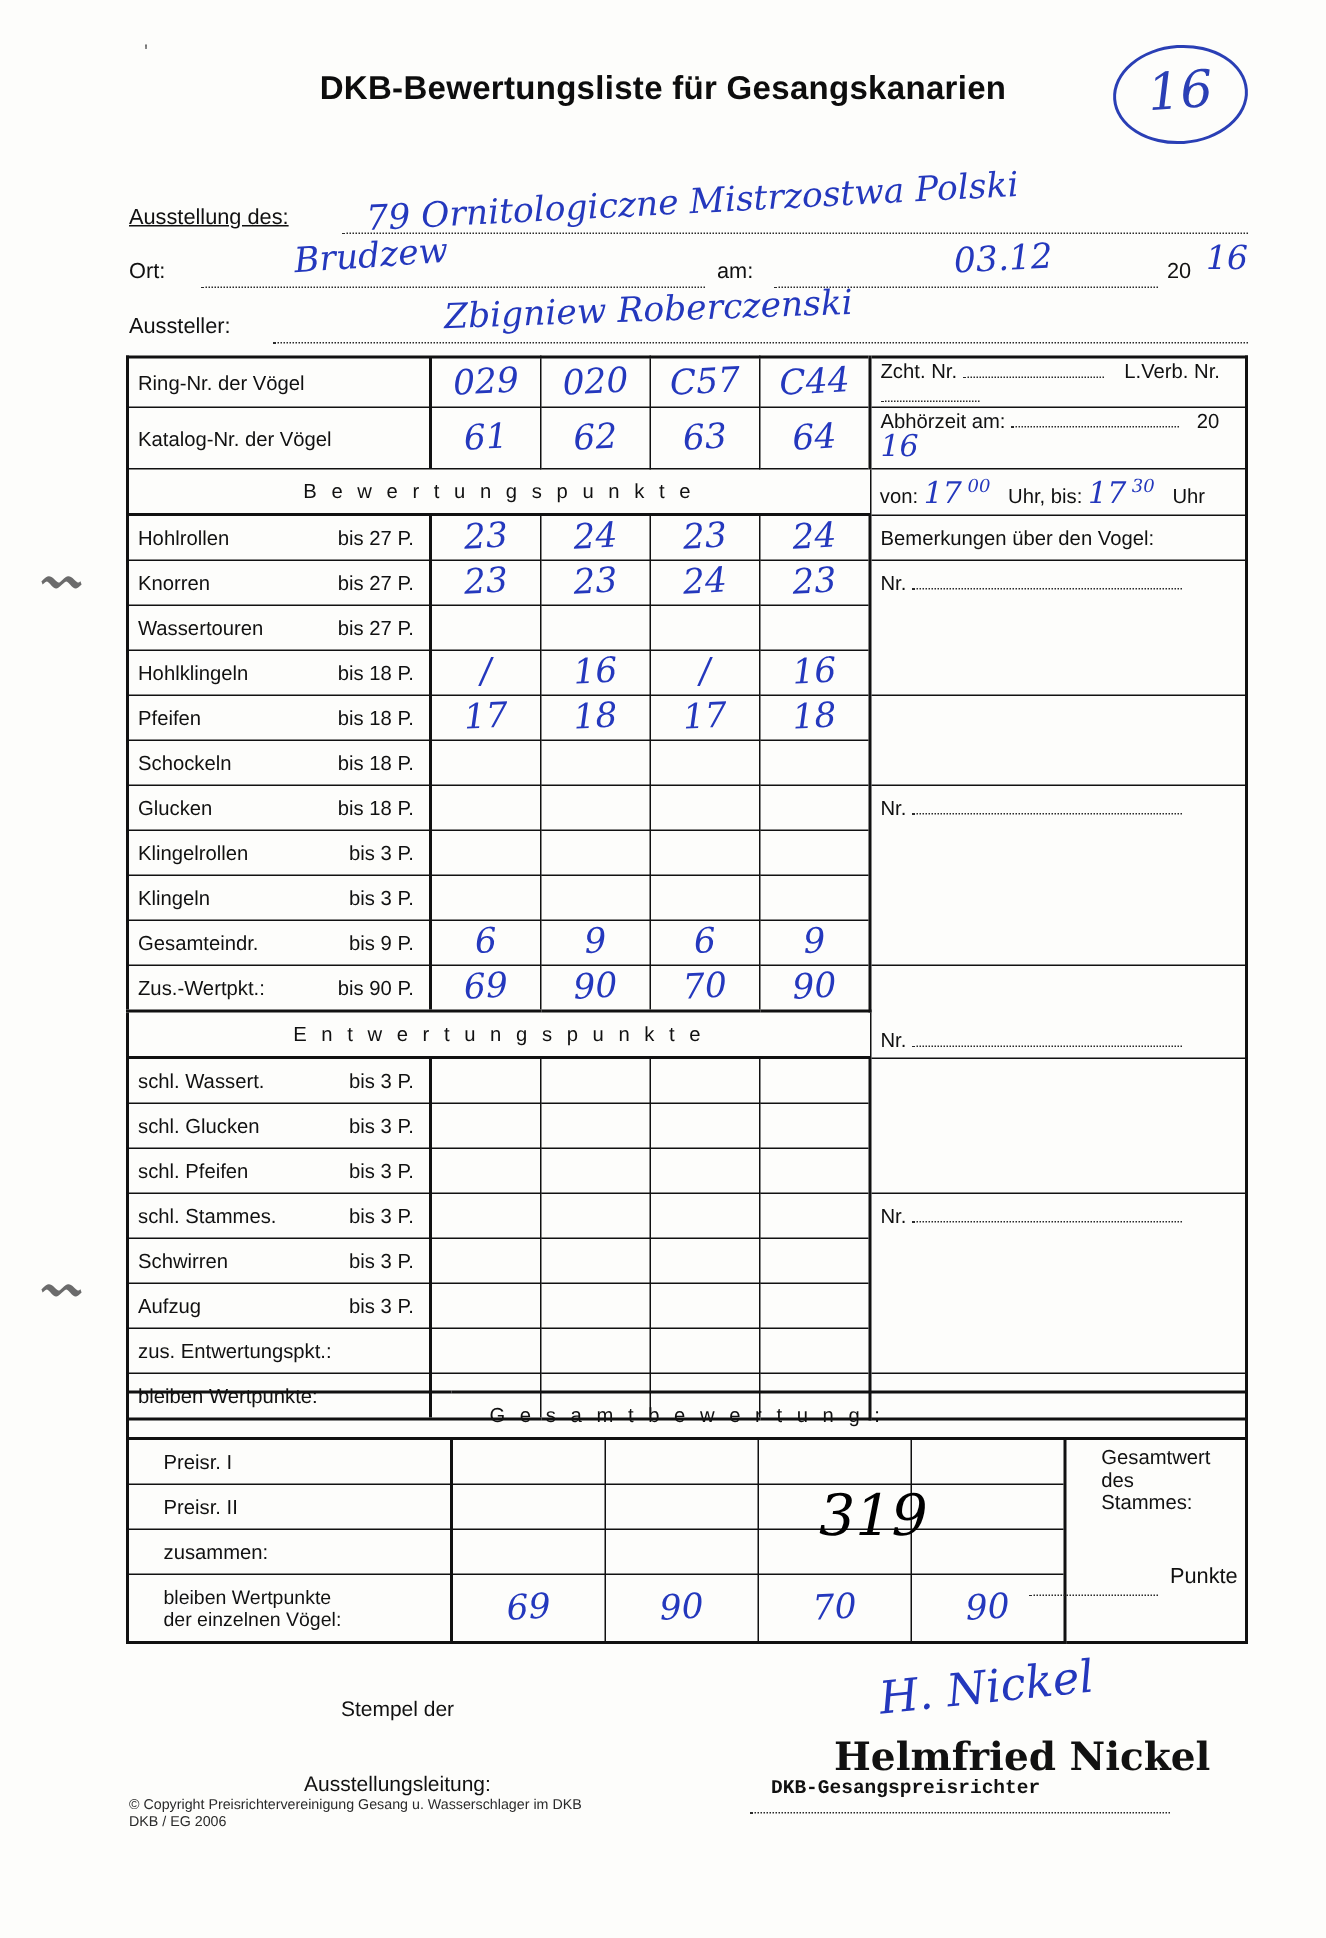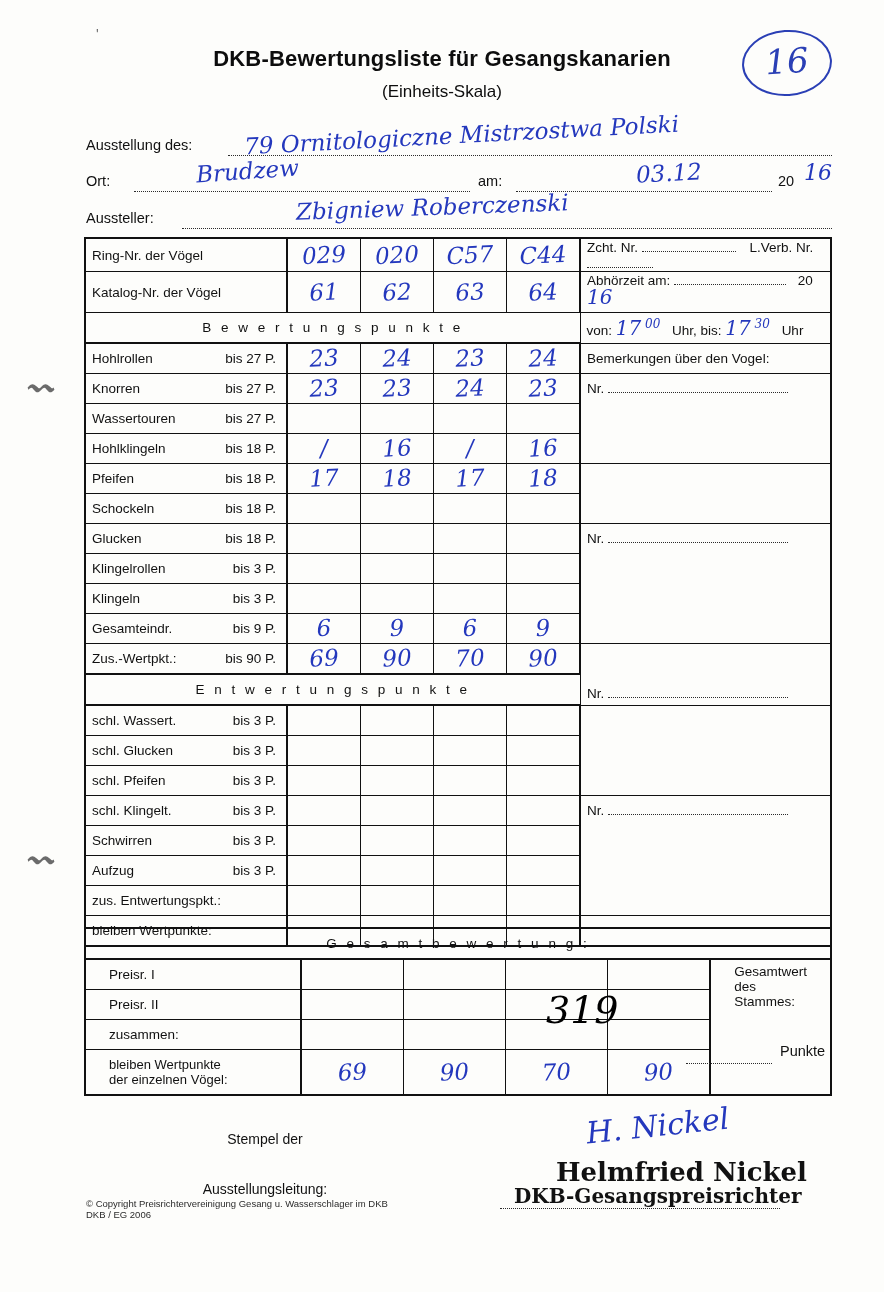--- a/index.html
+++ b/index.html
@@ -181,25 +181,24 @@
     transform: rotate(-3deg);
   }
 </style>
 </head>
 <body>
 
 <div class="page">
 
   <div class="title-wrap">
     <div class="main-title">DKB-Bewertungsliste für Gesangskanarien</div>
-    <div class="sub-title">(Einheits-Skala)</div>
   </div>
   <div class="hw-circle">16</div>
 
-  <div class="formline" style="left:86px; top:137px;">Ausstellung des:</div>
+  <div class="formline" style="left:86px; top:137px;text-decoration:underline;">Ausstellung des:</div>
   <div class="dotline" style="left:228px; top:155px; width:604px;"></div>
   <div class="hw" style="left:244px; top:122px; font-size:23px; transform:rotate(-3deg);">79 Ornitologiczne Mistrzostwa Polski</div>
 
   <div class="formline" style="left:86px; top:173px;">Ort:</div>
   <div class="dotline" style="left:134px; top:191px; width:336px;"></div>
   <div class="hw" style="left:196px; top:158px; font-size:23px; transform:rotate(-4deg);">Brudzew</div>
 
   <div class="formline" style="left:478px; top:173px;">am:</div>
   <div class="dotline" style="left:516px; top:191px; width:256px;"></div>
   <div class="hw" style="left:636px; top:160px; font-size:23px; transform:rotate(-3deg);">03.12</div>
@@ -530,21 +529,21 @@
           </td>
       <td class="col">
             <span class="cellhw"></span>
           </td>
       <td class="col thick-right">
             <span class="cellhw"></span>
           </td>
     </tr>
     <tr>
       <td class="lbl lblrow">
-        <span>schl. Klingelt.</span><span class="pts">bis  3 P.</span>
+        <span>schl. Stammes.</span><span class="pts">bis  3 P.</span>
       </td>
       <td class="col thick-left">
             <span class="cellhw"></span>
           </td>
       <td class="col">
             <span class="cellhw"></span>
           </td>
       <td class="col">
             <span class="cellhw"></span>
           </td>
@@ -699,21 +698,21 @@
 
   <div class="hw-big" style="left:546px; top:988px;">319</div>
   <div class="dotline" style="left:686px; top:1063px; width:86px;"></div>
   <div class="formline" style="left:780px; top:1043px;">Punkte</div>
 
   <div class="footer-txt" style="left:150px; top:1131px; width:230px;">Stempel der</div>
   <div class="footer-txt" style="left:150px; top:1155px; width:230px;margin-top:26px;">Ausstellungsleitung:</div>
 
   <div class="hw-sig" style="left:586px; top:1108px;">H. Nickel</div>
   <div class="sig-name" style="left:556px; top:1157px; font-size:26px;">Helmfried Nickel</div>
-  <div class="sig-name" style="left:514px; top:1184px; font-size:20px;">DKB-Gesangspreisrichter</div>
+  <div class="sig-name" style="left:514px; top:1184px; font-size:13px;font-family:Liberation Mono, monospace;">DKB-Gesangspreisrichter</div>
   <div class="dotline" style="left:500px; top:1208px; width:280px;"></div>
 
   <div class="copyright">
     <span>©</span>
     <span>Copyright Preisrichtervereinigung Gesang u. Wasserschlager im DKB</span><br>
     <span>DKB / EG 2006</span>
   </div>
 
   <div class="scribble" style="left:28px; top:366px;">〰</div>
   <div class="scribble" style="left:28px; top:838px;">〰</div>

